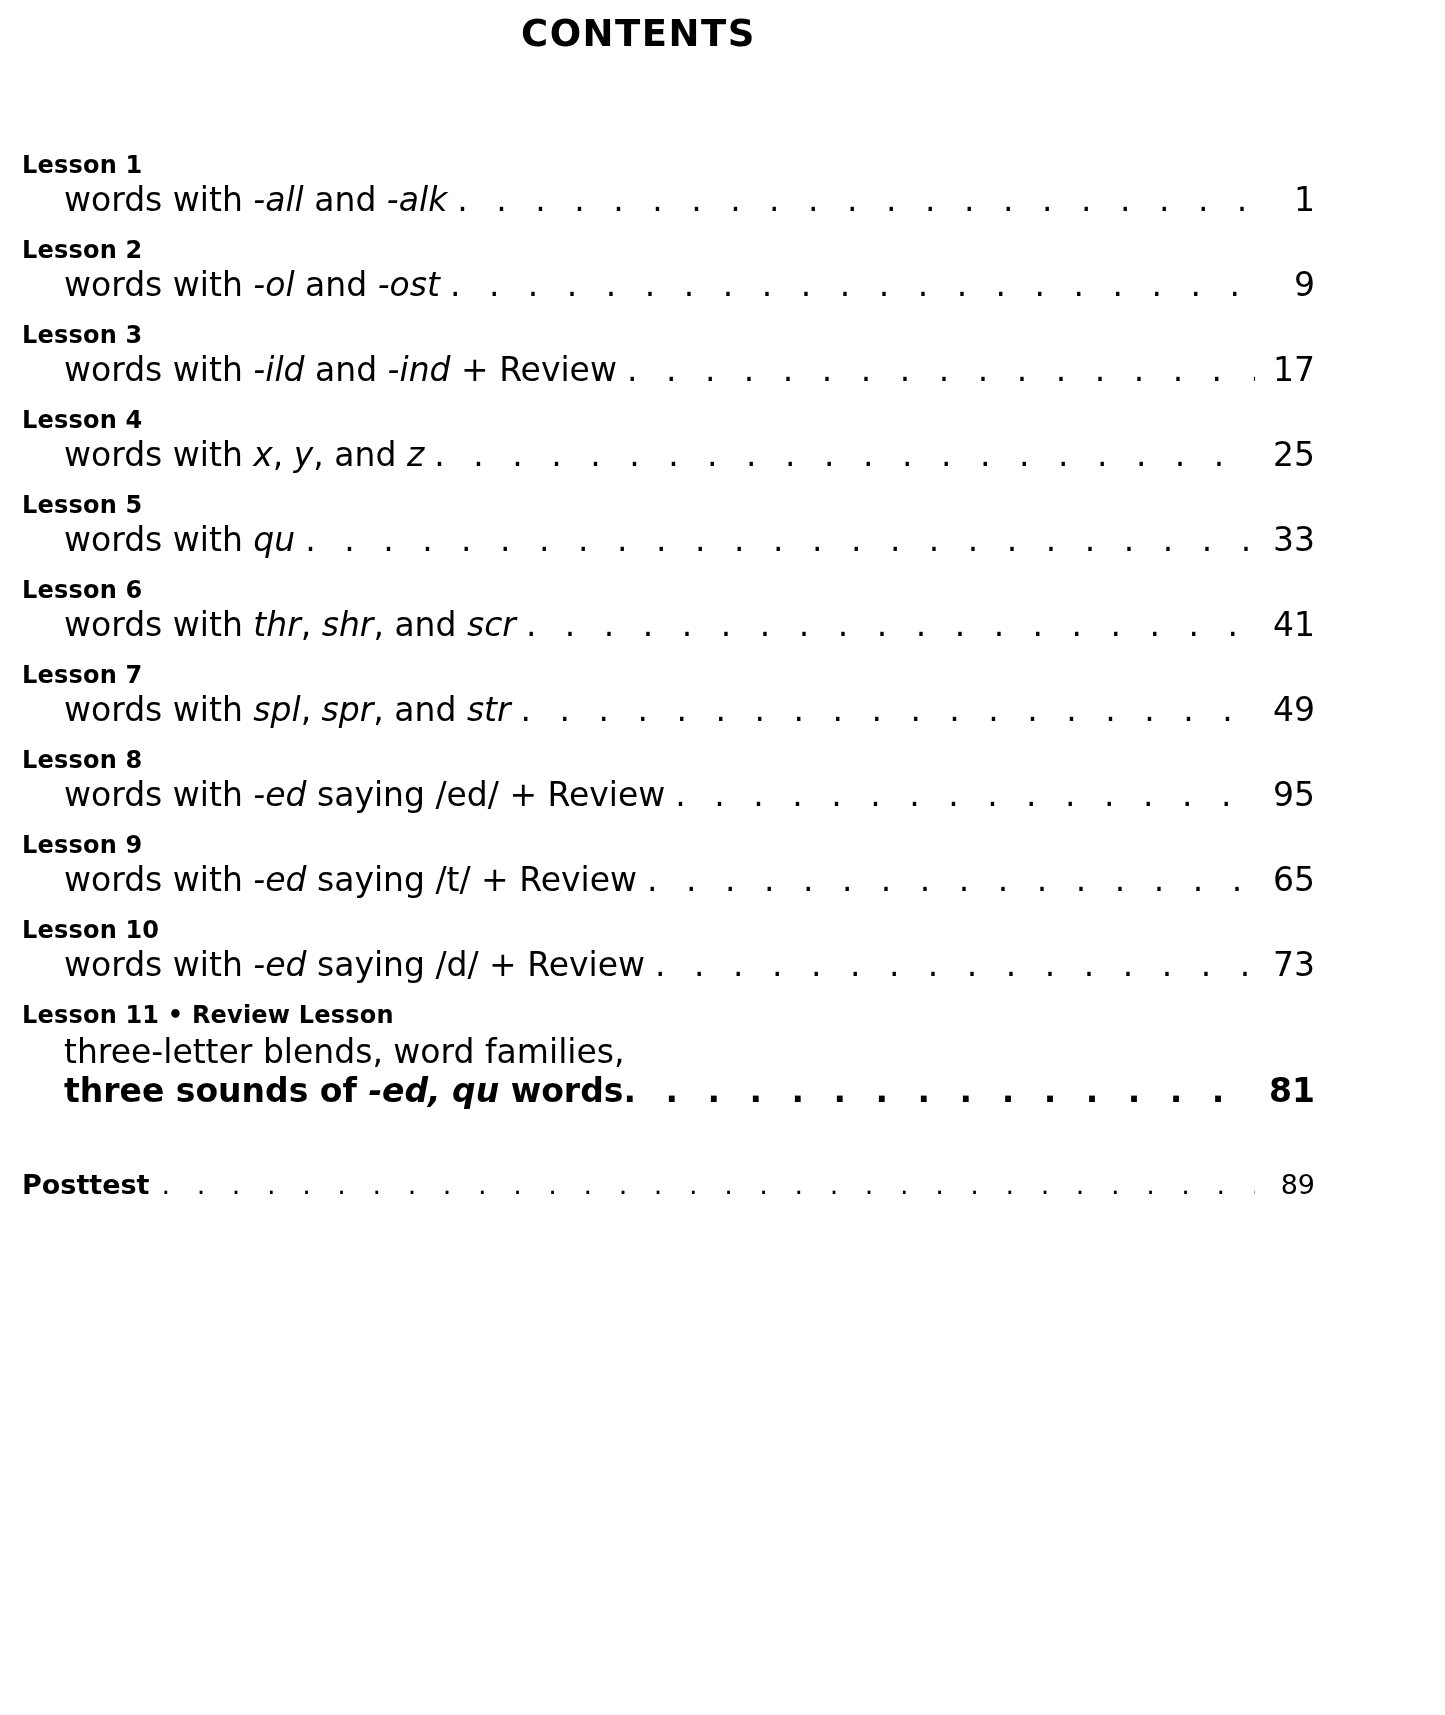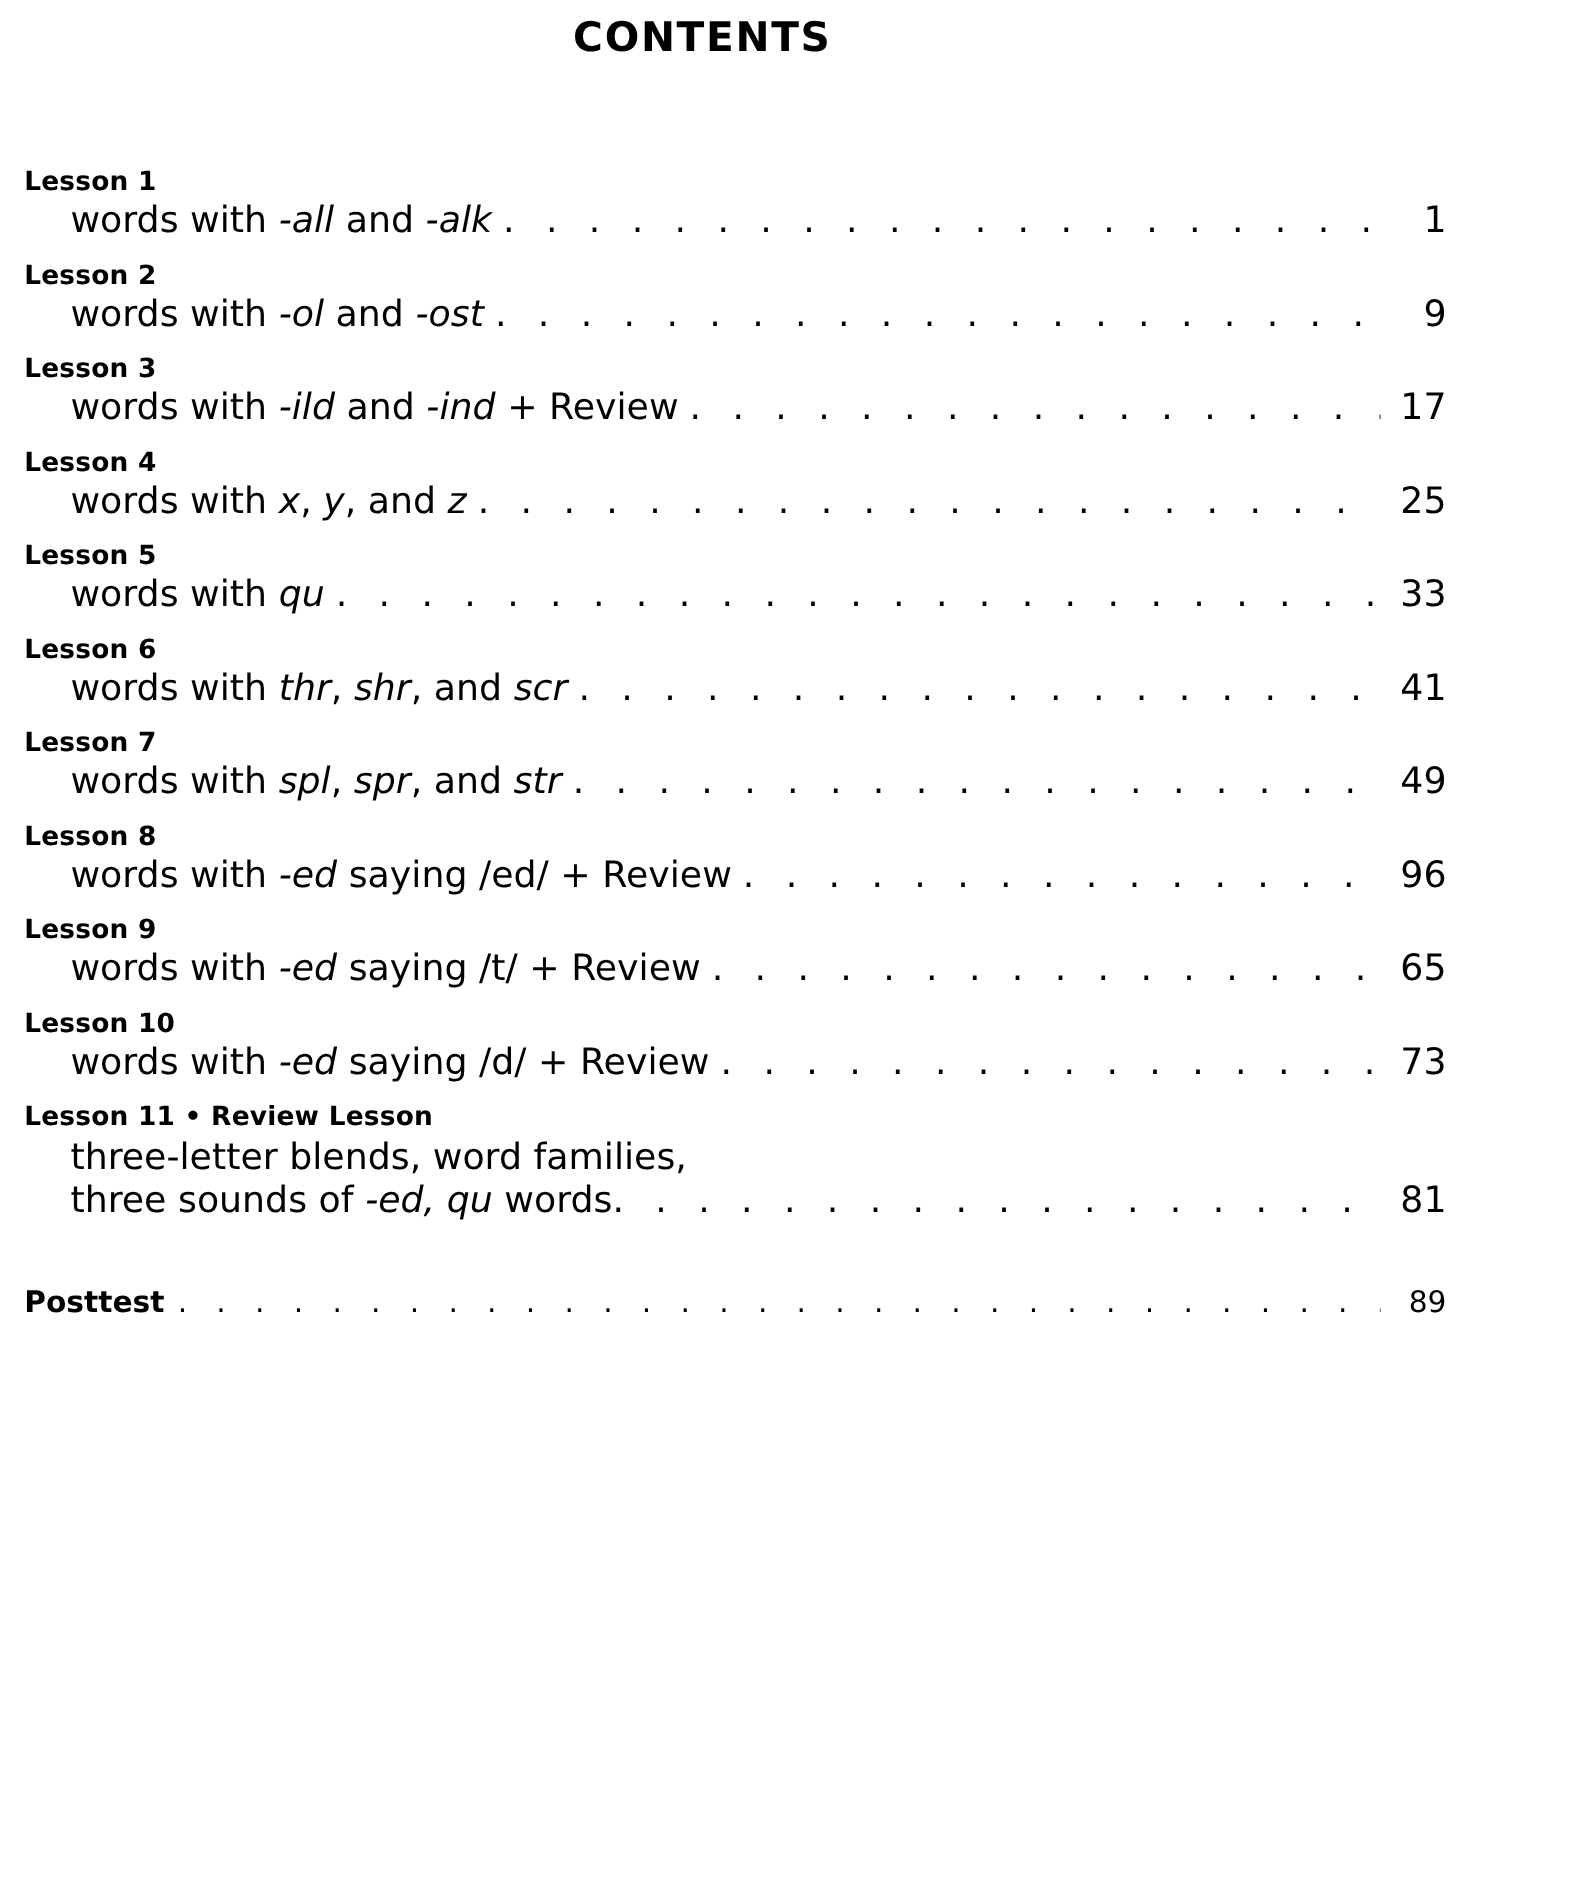--- a/index.html
+++ b/index.html
@@ -164,21 +164,21 @@
           <span class="desc">words with <em>spl</em>, <em>spr</em>, and <em>str</em></span>
           <span class="leader">. . . . . . . . . . . . . . . . . . . . . . . . . . . . . . . . . . . . . . . . . . . . . . . . . . . . . . . .</span>
           <span class="pagenum">49</span>
         </div>
       </div>
       <div class="entry">
         <div class="lesson-label">Lesson 8</div>
         <div class="desc-row">
           <span class="desc">words with <em>-ed</em> saying /ed/ + Review</span>
           <span class="leader">. . . . . . . . . . . . . . . . . . . . . . . . . . . . . . . . . . . . . . . . . . . . . . . . . . . . . . . .</span>
-          <span class="pagenum">96</span>
+          <span class="pagenum">95</span>
         </div>
       </div>
       <div class="entry">
         <div class="lesson-label">Lesson 9</div>
         <div class="desc-row">
           <span class="desc">words with <em>-ed</em> saying /t/ + Review</span>
           <span class="leader">. . . . . . . . . . . . . . . . . . . . . . . . . . . . . . . . . . . . . . . . . . . . . . . . . . . . . . . .</span>
           <span class="pagenum">65</span>
         </div>
       </div>
@@ -187,21 +187,21 @@
         <div class="desc-row">
           <span class="desc">words with <em>-ed</em> saying /d/ + Review</span>
           <span class="leader">. . . . . . . . . . . . . . . . . . . . . . . . . . . . . . . . . . . . . . . . . . . . . . . . . . . . . . . .</span>
           <span class="pagenum">73</span>
         </div>
       </div>
       <div class="entry">
         <div class="lesson-label">Lesson 11 • Review Lesson</div>
         <div class="desc-multiline">
           <div class="line1">three-letter blends, word families,</div>
-          <div class="desc-row" style="padding-left: 0px;">
+          <div class="desc-row" style="padding-left: 0px; font-weight: bold;">
             <span class="desc">three sounds of <em>-ed, qu</em> words</span>
             <span class="leader" style="margin-left: 0px;">. . . . . . . . . . . . . . . . . . . . . . . . . . . . . . . . . . . . . . . . . . . . . . . . . . . . . . . .</span>
             <span class="pagenum">81</span>
           </div>
         </div>
       </div>
     </div>
 
   <div class="posttest">
     <span class="label">Posttest</span>

